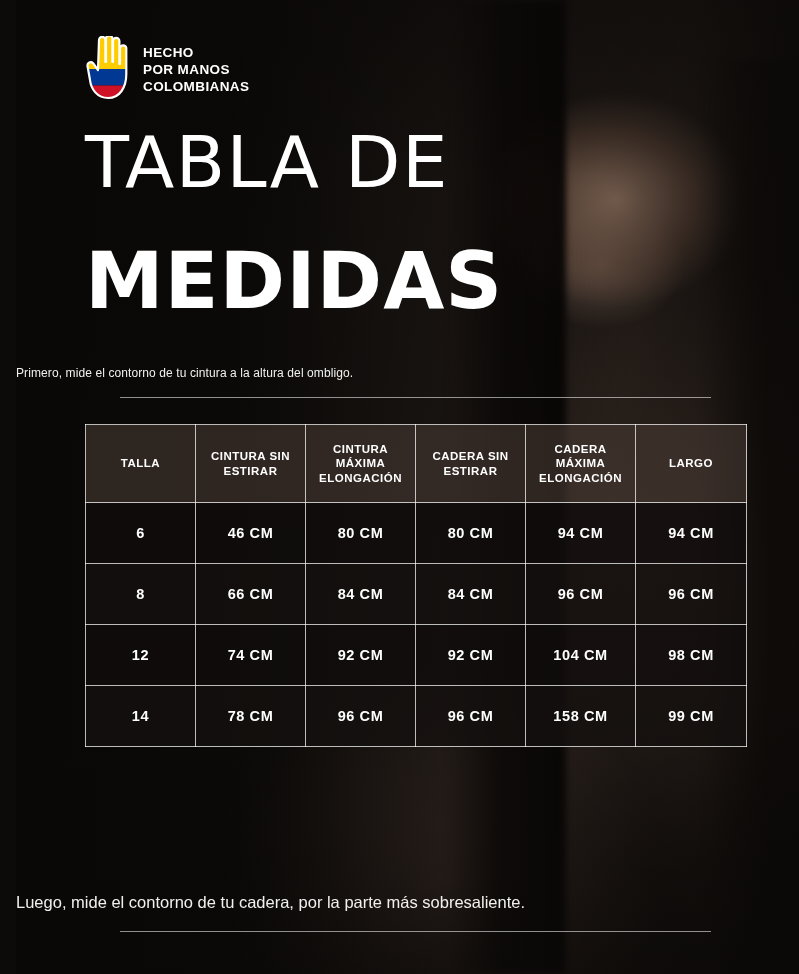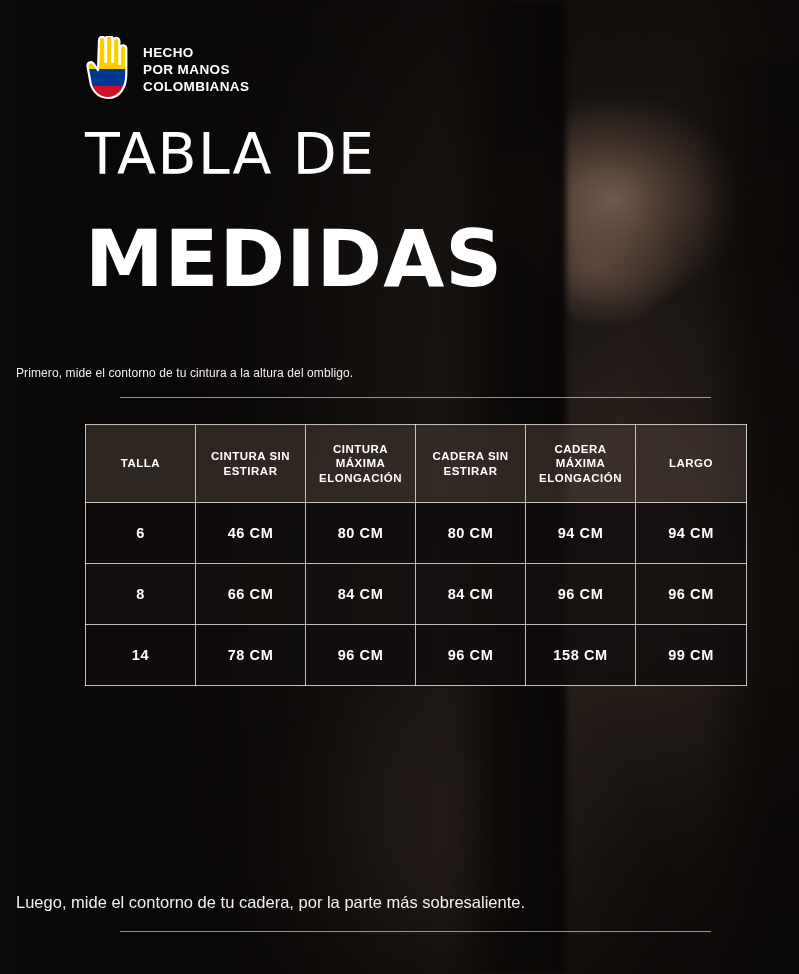--- a/index.html
+++ b/index.html
@@ -65,29 +65,29 @@
     letter-spacing: 0.4px;
     line-height: 1.26;
     text-transform: uppercase;
   }
 
   
   .title-1 {
     position: absolute;
     left: 69px; top: 126px;
     color: #ffffff;
-    font-size: 57px;
+    font-size: 72px;
     font-weight: 400;
     letter-spacing: 1.5px;
     line-height: 1;
     font-family: "DejaVu Sans", sans-serif;
   }
   .title-2 {
     position: absolute;
-    left: 69px; top: 220px;
+    left: 69px; top: 242px;
     color: #ffffff;
     font-size: 79px;
     font-weight: 700;
     letter-spacing: 1px;
     line-height: 1;
     font-family: "DejaVu Sans", sans-serif;
   }
 
   
   .instr-top {
@@ -231,20 +231,28 @@
           </tr>
           <tr>
             <td>8</td>
             <td>66 CM</td>
             <td>84 CM</td>
             <td>84 CM</td>
             <td>96 CM</td>
             <td>96 CM</td>
           </tr>
           <tr>
+            <td>12</td>
+            <td>74 CM</td>
+            <td>92 CM</td>
+            <td>92 CM</td>
+            <td>104 CM</td>
+            <td>98 CM</td>
+          </tr>
+          <tr>
             <td>14</td>
             <td>78 CM</td>
             <td>96 CM</td>
             <td>96 CM</td>
             <td>158 CM</td>
             <td>99 CM</td>
           </tr>
         </tbody>
       </table>
     </div>

